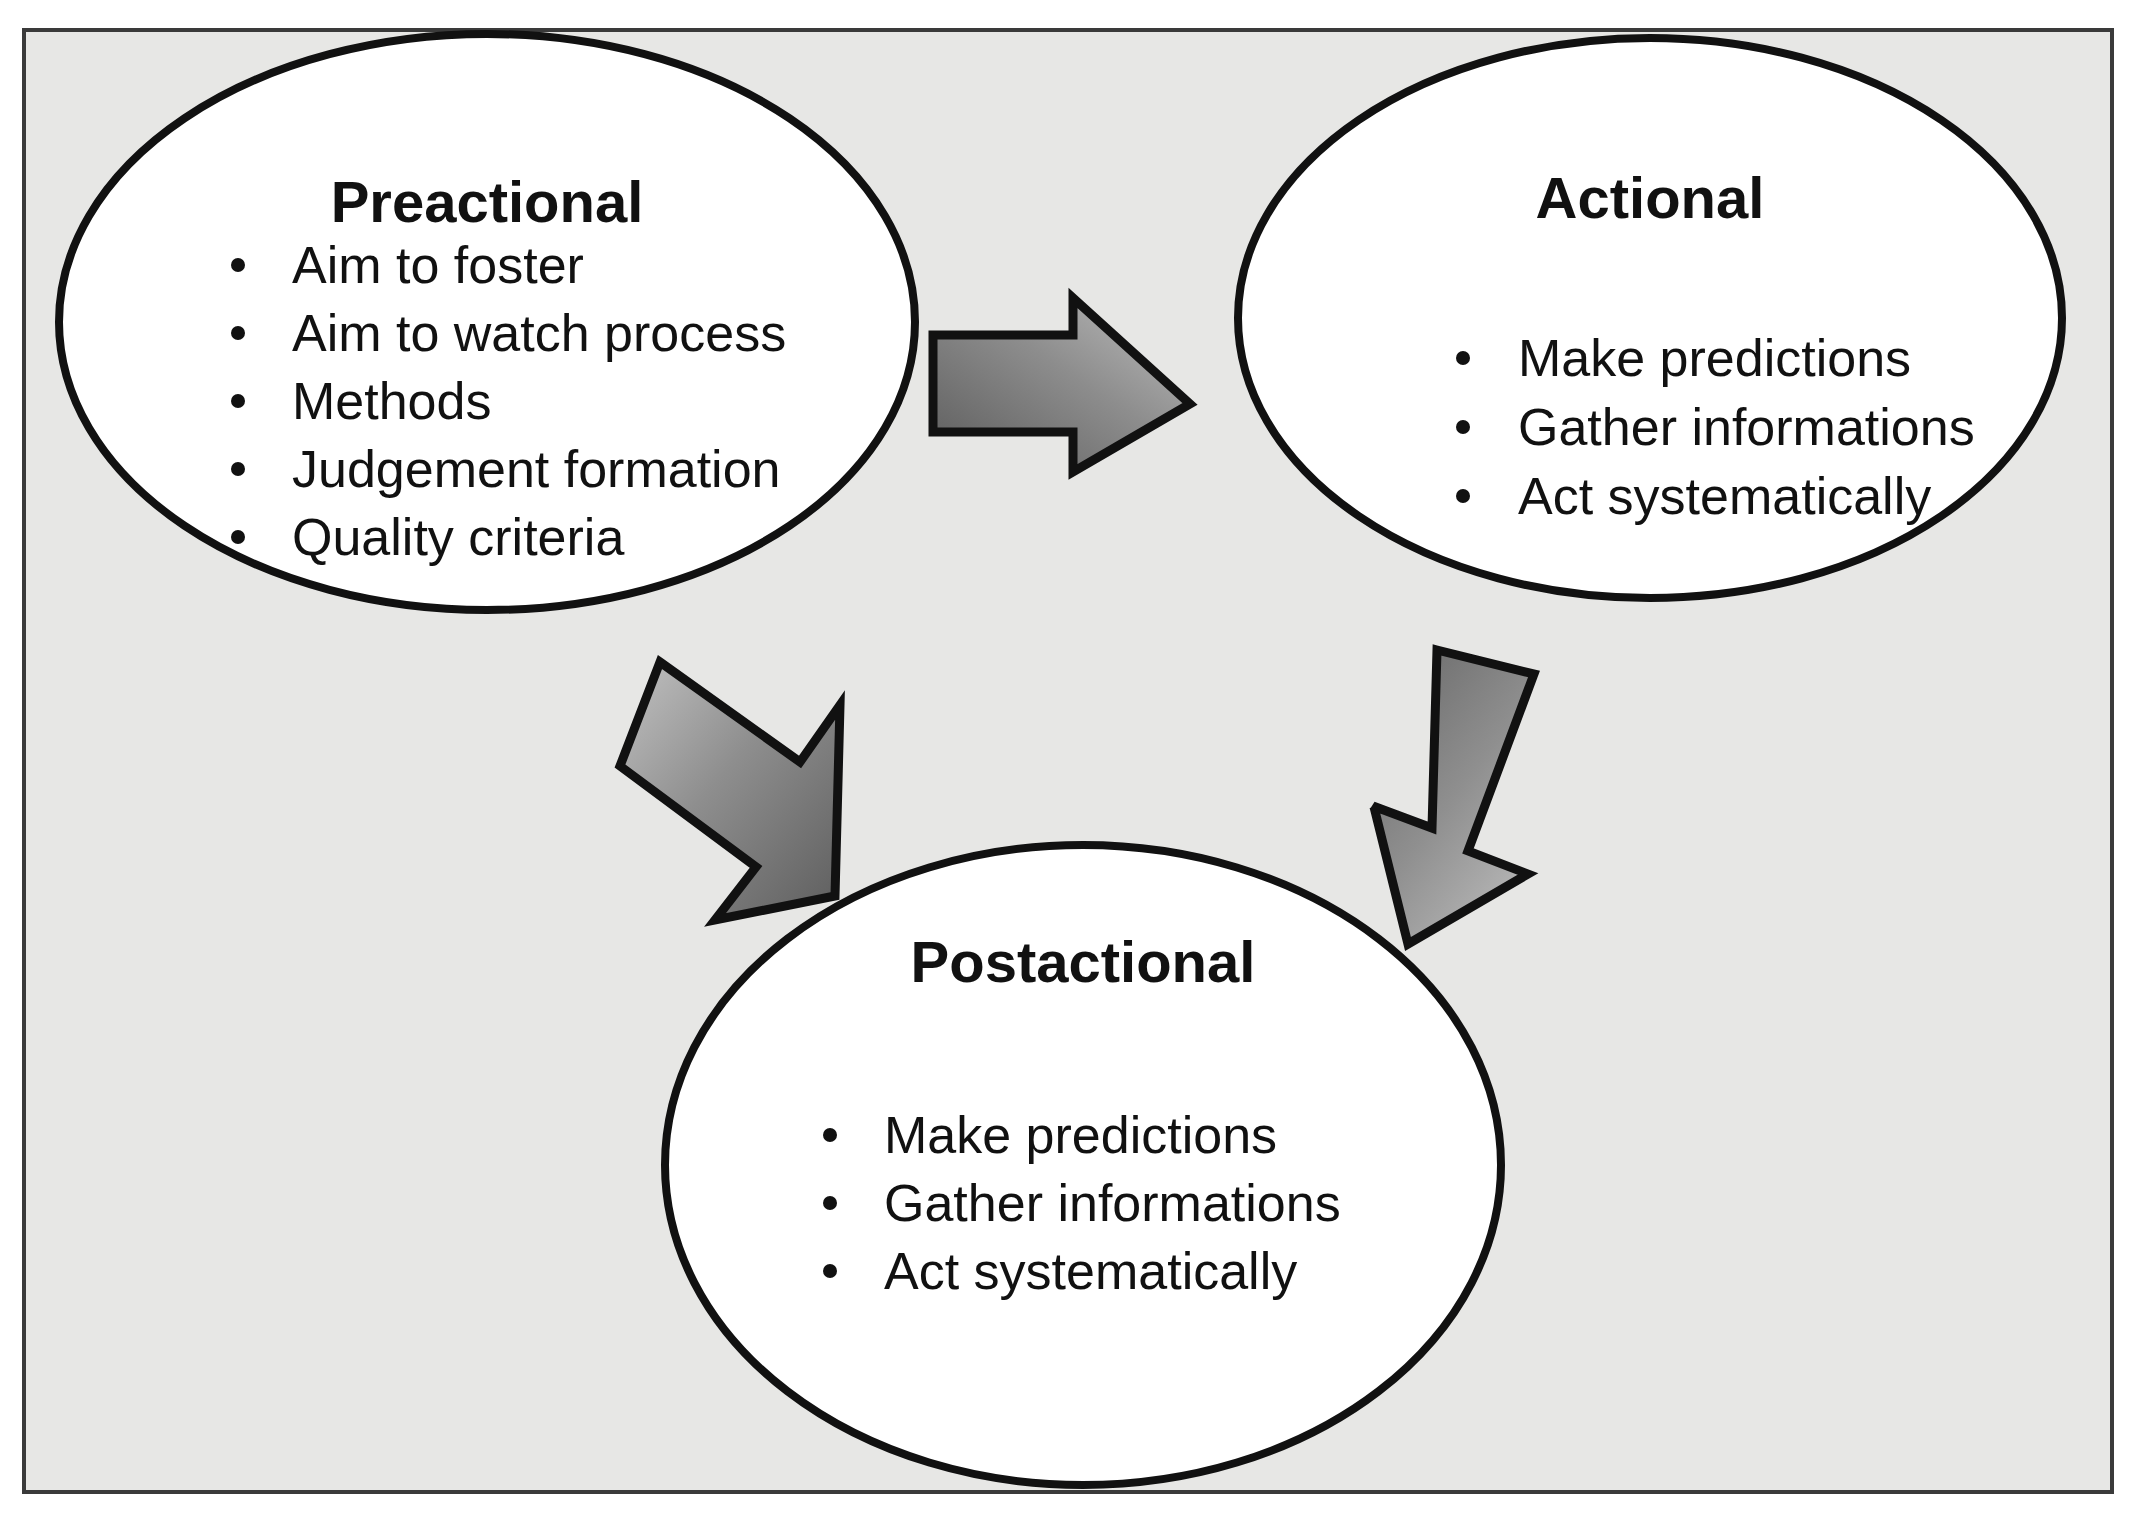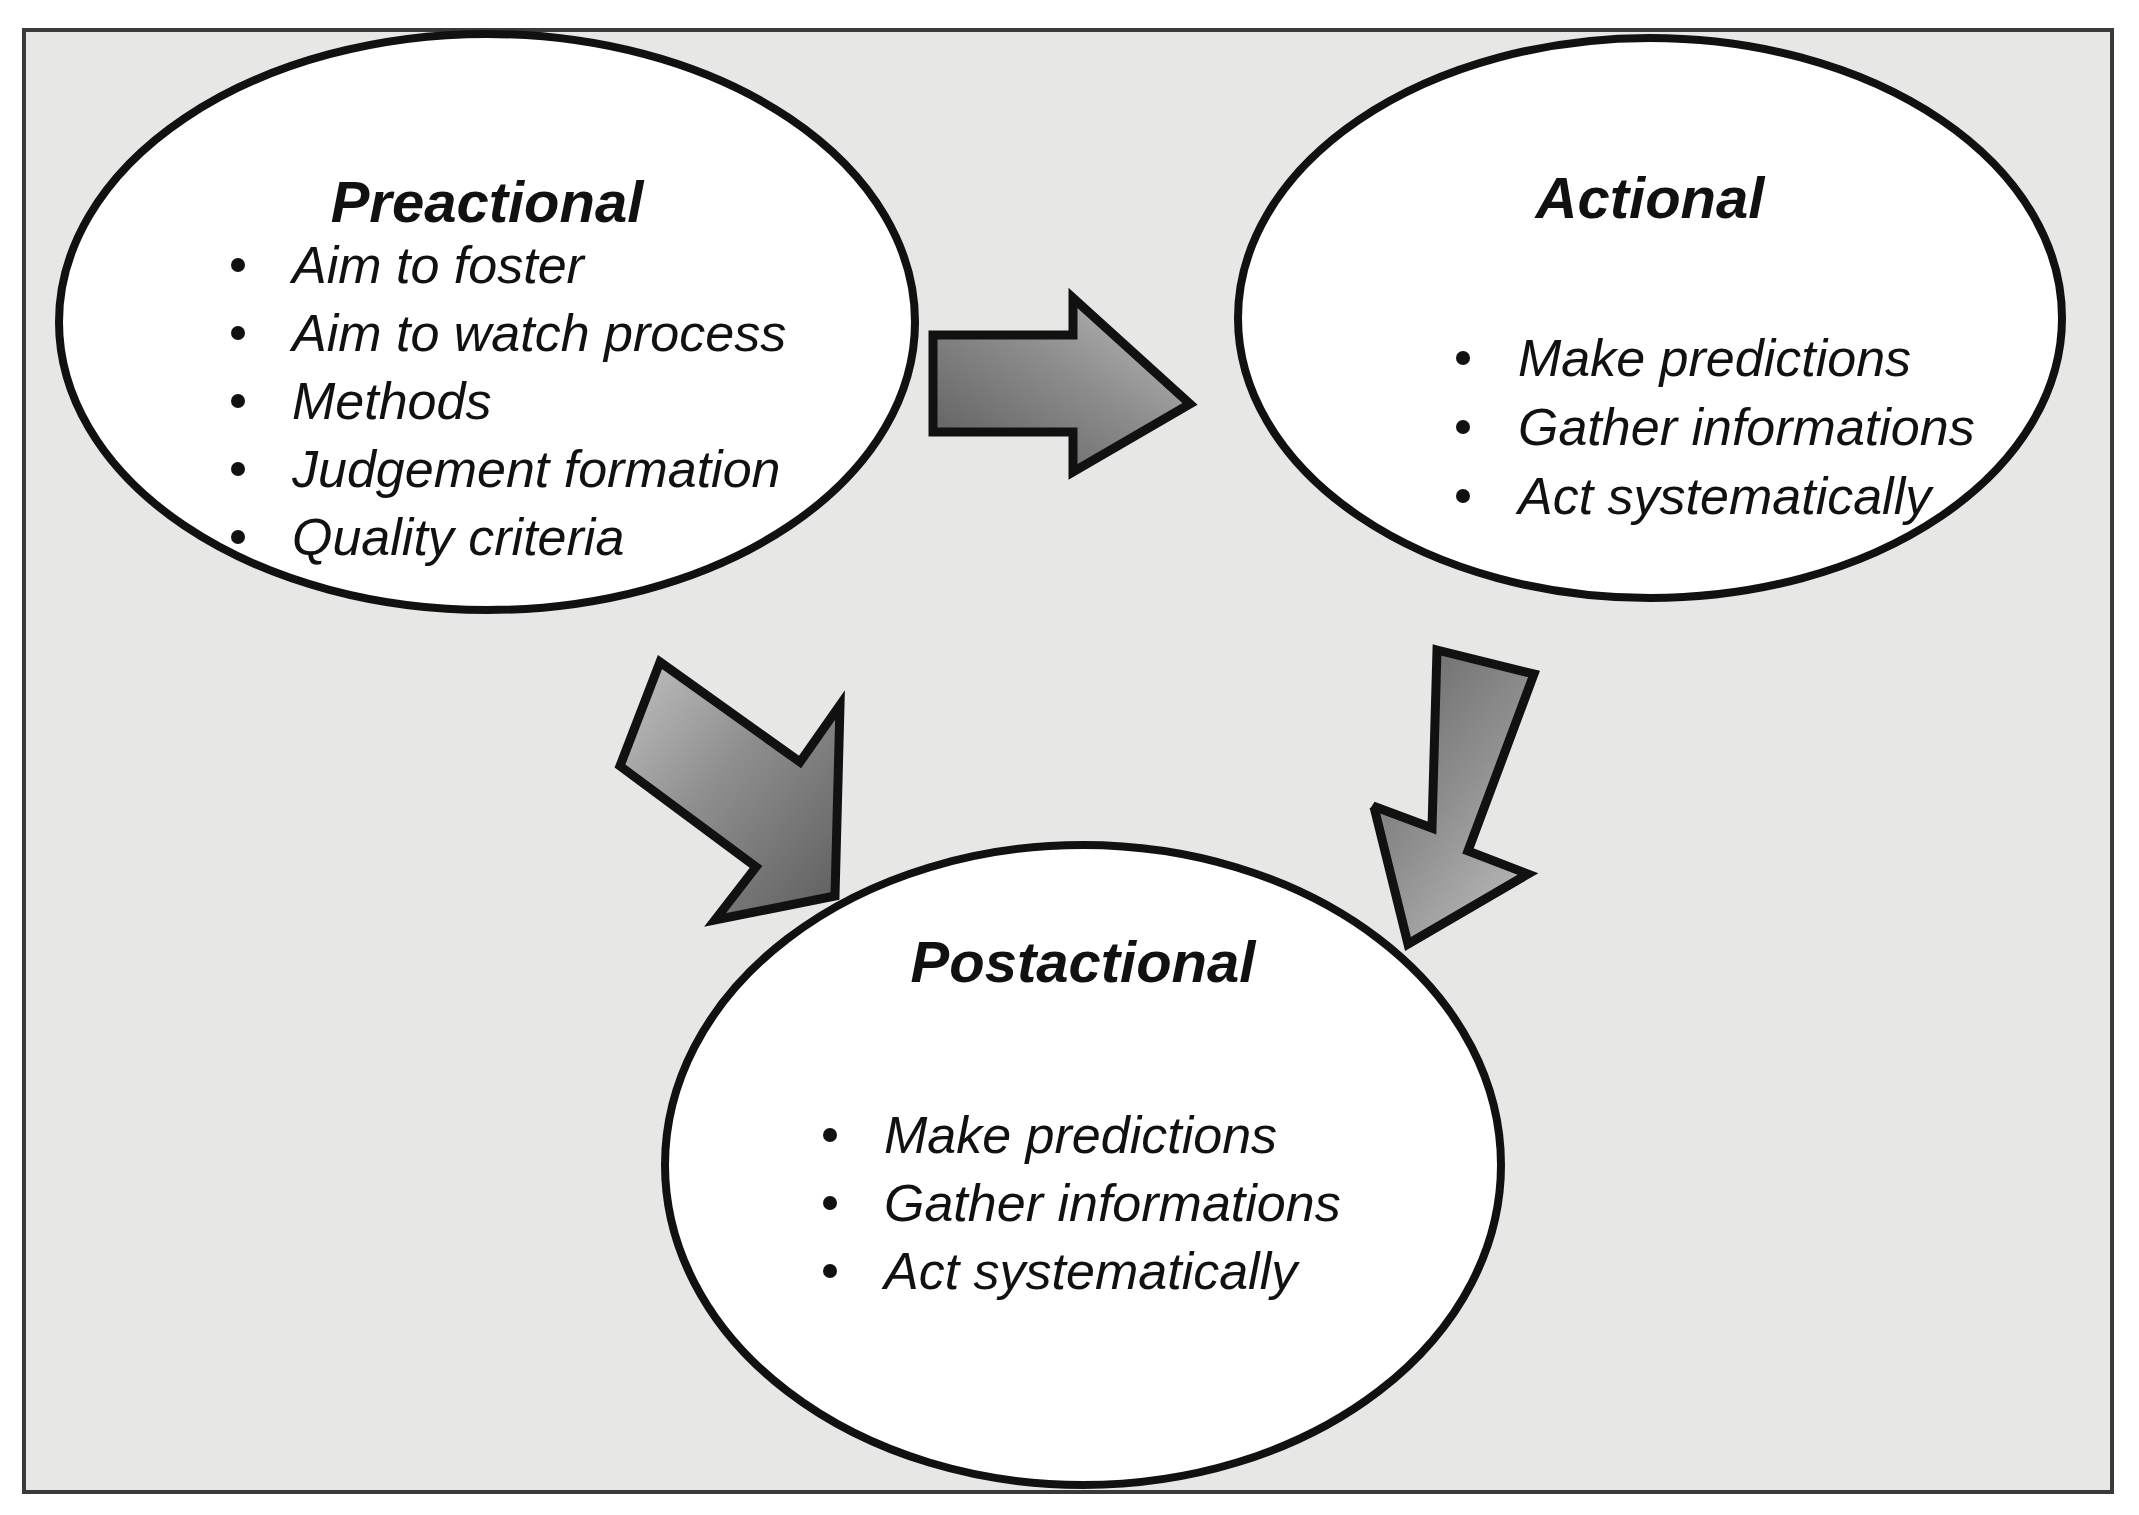--- a/index.html
+++ b/index.html
@@ -10,21 +10,20 @@
   body {
     width: 2139px;
     height: 1515px;
     overflow: hidden;
     font-family: "Liberation Sans", sans-serif;
   }
   #diagram-root {
     position: relative;
     width: 2139px;
     height: 1515px;
-    font-style: italic;
   }
   #diagram-svg {
     display: block;
     width: 2139px;
     height: 1515px;
   }
   .node-title {
     font-family: "Liberation Sans", sans-serif;
     font-weight: bold;
     font-size: 58px;

